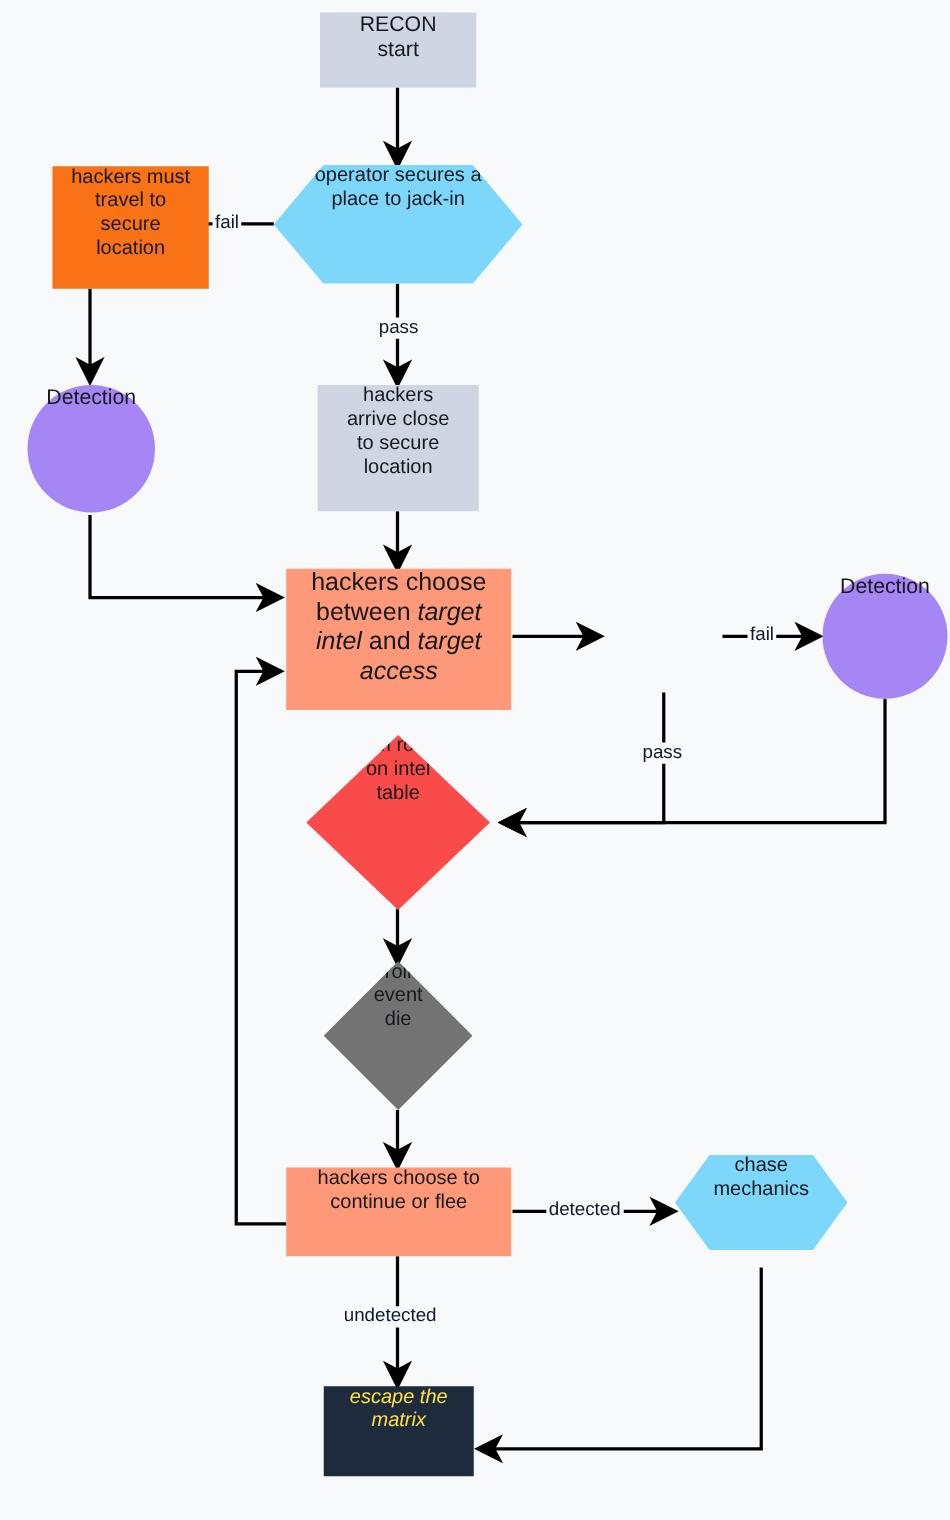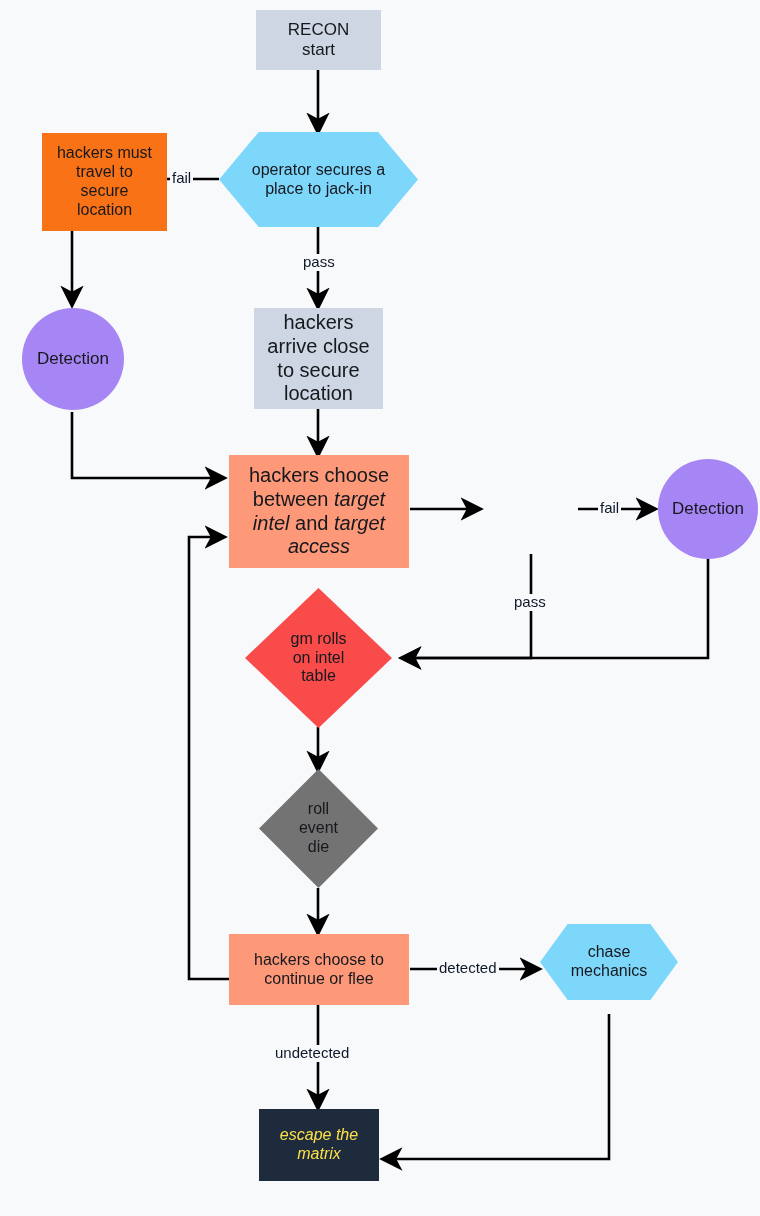--- a/index.html
+++ b/index.html
@@ -22,21 +22,20 @@
     position: absolute;
     left: 0;
     top: 0;
     width: 760px;
     height: 1216px;
     pointer-events: none;
   }
   .node {
     position: absolute;
     display: flex;
-    align-items: center;
     justify-content: center;
     text-align: center;
     box-sizing: border-box;
     color: #16181d;
     line-height: 1.18;
   }
   .node .txt {
     display: block;
     width: 100%;
     padding: 0 4px;
@@ -125,21 +124,21 @@
     <span class="txt">hackers must
 travel to
 secure
 location</span>
   </div>
 
   <div class="node n-circle" style="left:22px; top:308px; width:102px; height:102px; background:#a685f5; font-size:17px;">
     <span class="txt">Detection</span>
   </div>
 
-  <div class="node n-rect" style="left:254px; top:308px; width:129px; height:101px; background:#ced6e3; font-size:20px;">
+  <div class="node n-rect" style="left:254px; top:308px; width:129px; height:101px; background:#ced6e3; font-size:16px;">
     <span class="txt">hackers
 arrive close
 to secure
 location</span>
   </div>
 
   <div class="node n-rect" style="left:229px; top:455px; width:180px; height:113px; background:#fd9878; font-size:20px;">
     <span class="txt">hackers choose<br>between <i class="italic">target<br>intel</i> and <i class="italic">target<br>access</i></span>
   </div>
 

